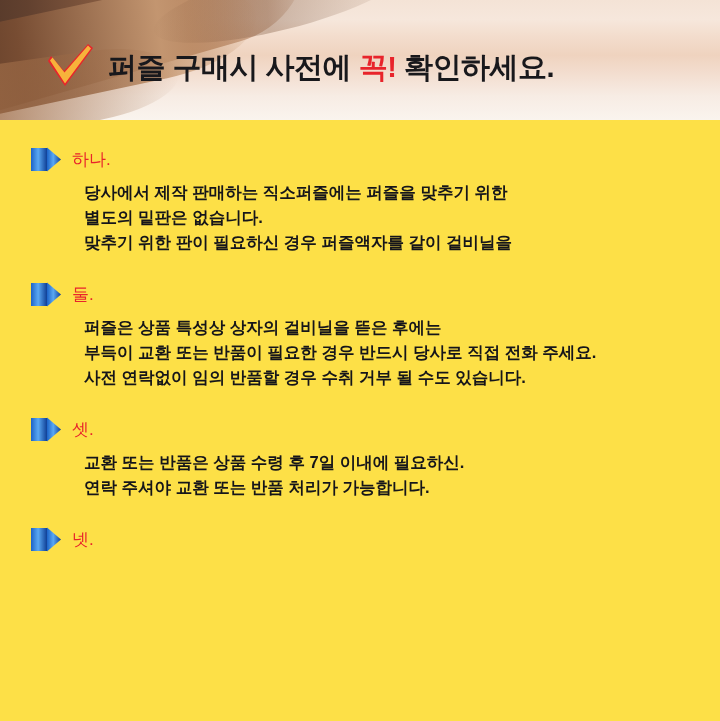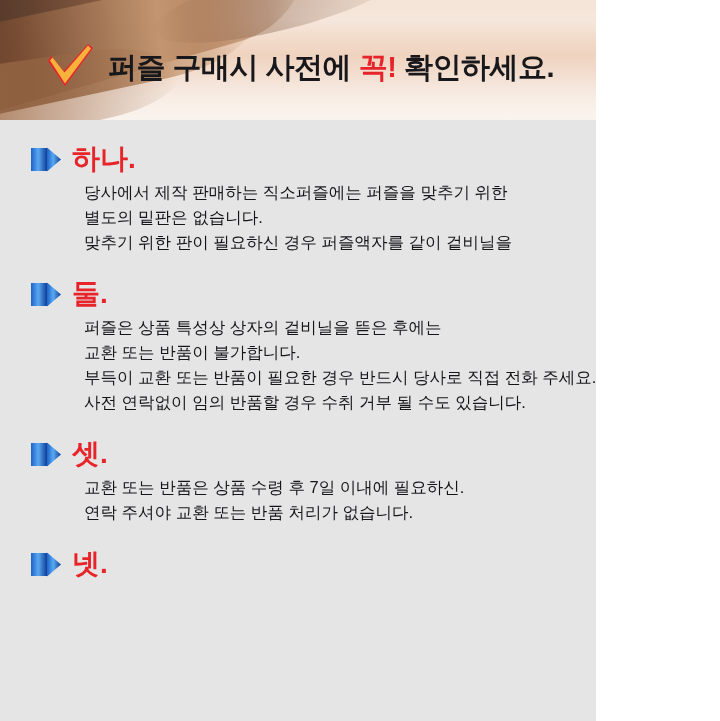--- a/index.html
+++ b/index.html
@@ -8,23 +8,23 @@
   }
   body {
     width: 720px;
     height: 721px;
     background: #ffffff;
     font-family: "Liberation Sans", sans-serif;
     overflow: hidden;
   }
   #page {
     position: relative;
-    width: 596px;
+    width: 720px;
     height: 721px;
-    background: #e5e5e5;
+    background: #fde047;
     overflow: hidden;
   }
 
   
   #header {
     position: relative;
     width: 720px;
     height: 120px;
     background: linear-gradient(180deg,
         #f4e3d6 0%,
@@ -116,32 +116,32 @@
     align-items: center;
     height: 30px;
   }
   .arrow-icon {
     width: 32px;
     height: 25px;
     flex: 0 0 auto;
     margin-right: 10px;
   }
   .section-label {
-    font-size: 28px;
-    font-weight: bold;
+    font-size: 17px;
+    font-weight: normal;
     color: #e8242b;
     line-height: 1;
   }
   .section-lines {
     margin-top: 6px;
     padding-left: 54px;
   }
   .line {
     font-size: 16.5px;
-    font-weight: normal;
+    font-weight: bold;
     color: #15151a;
     line-height: 25px;
     white-space: nowrap;
   }
 </style>
 </head>
 <body>
 
 <div id="page">
 
@@ -188,37 +188,36 @@
     <div class="section">
       <div class="section-head">
         <svg class="arrow-icon" viewBox="0 0 32 25">
           <path d="M1 1 L1 24 L17 24 L17 1 Z" fill="url(#ag1)"></path>
           <path d="M17 0.5 L31 12.5 L17 24.5 Z" fill="url(#ag1)"></path>
         </svg>
         <div class="section-label">둘.</div>
       </div>
       <div class="section-lines">
         <div class="line">퍼즐은 상품 특성상 상자의 겉비닐을 뜯은 후에는</div>
-        <div class="line">교환 또는 반품이 불가합니다.</div>
         <div class="line">부득이 교환 또는 반품이 필요한 경우 반드시 당사로 직접 전화 주세요.</div>
         <div class="line">사전 연락없이 임의 반품할 경우 수취 거부 될 수도 있습니다.</div>
       </div>
     </div>
 
     <div class="section">
       <div class="section-head">
         <svg class="arrow-icon" viewBox="0 0 32 25">
           <path d="M1 1 L1 24 L17 24 L17 1 Z" fill="url(#ag1)"></path>
           <path d="M17 0.5 L31 12.5 L17 24.5 Z" fill="url(#ag1)"></path>
         </svg>
         <div class="section-label">셋.</div>
       </div>
       <div class="section-lines">
         <div class="line">교환 또는 반품은 상품 수령 후 7일 이내에 필요하신.</div>
-        <div class="line">연락 주셔야 교환 또는 반품 처리가 없습니다.</div>
+        <div class="line">연락 주셔야 교환 또는 반품 처리가 가능합니다.</div>
       </div>
     </div>
 
     <div class="section">
       <div class="section-head">
         <svg class="arrow-icon" viewBox="0 0 32 25">
           <path d="M1 1 L1 24 L17 24 L17 1 Z" fill="url(#ag1)"></path>
           <path d="M17 0.5 L31 12.5 L17 24.5 Z" fill="url(#ag1)"></path>
         </svg>
         <div class="section-label">넷.</div>

